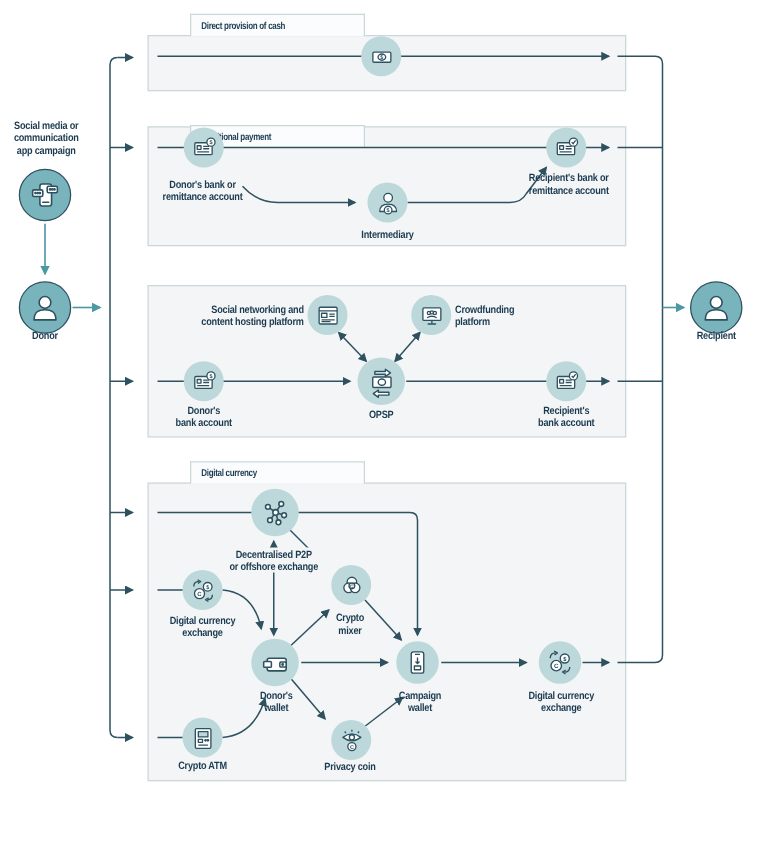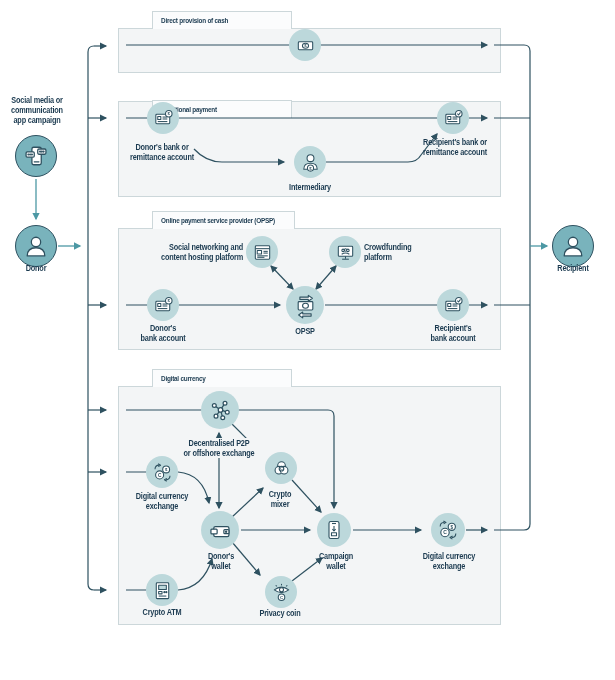--- a/index.html
+++ b/index.html
@@ -30,23 +30,20 @@
   <div class="body" style="left:118px;top:101px;width:383px;height:96px;"></div>
   <div class="body" style="left:118px;top:228px;width:383px;height:122px;"></div>
   <div class="body" style="left:118px;top:386px;width:383px;height:239px;"></div>
 
   <div class="tab" style="left:118px;top:11px;width:140px;">
     <span>Direct provision of cash</span>
     </div>
   <div class="tab" style="left:118px;top:100px;width:140px;">
     <span>Traditional payment</span>
     </div>
-  <div class="tab" style="left:118px;top:211px;width:143px;">
-    <span>Online payment service provider (OPSP)</span>
-    </div>
   <div class="tab" style="left:118px;top:369px;width:140px;">
     <span>Digital currency</span>
     </div>
 
   <svg class="overlay" width="615" height="680" viewBox="0 0 615 680">
     <defs>
       <marker id="mD" markerWidth="7" markerHeight="7" refX="5" refY="3" orient="auto-start-reverse">
         <path d="M0,0 L6,3 L0,6 Z" fill="#2e5160"></path>
       </marker>
       <marker id="mT" markerWidth="7" markerHeight="7" refX="5" refY="3" orient="auto-start-reverse">

